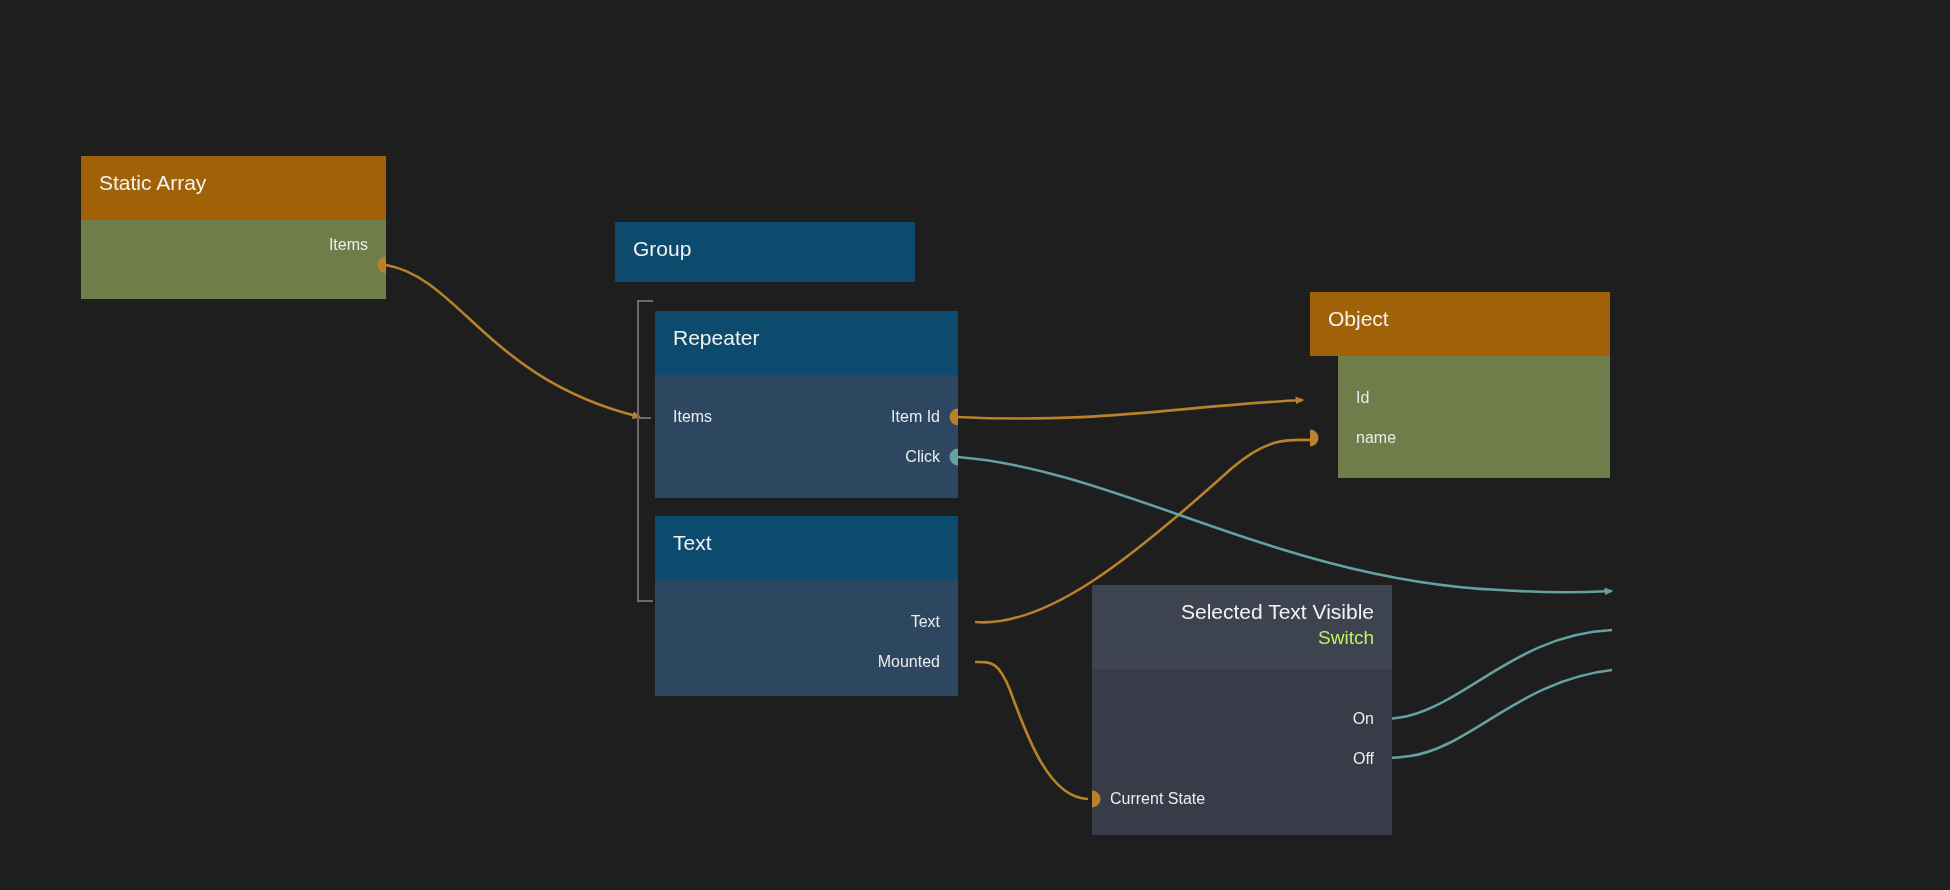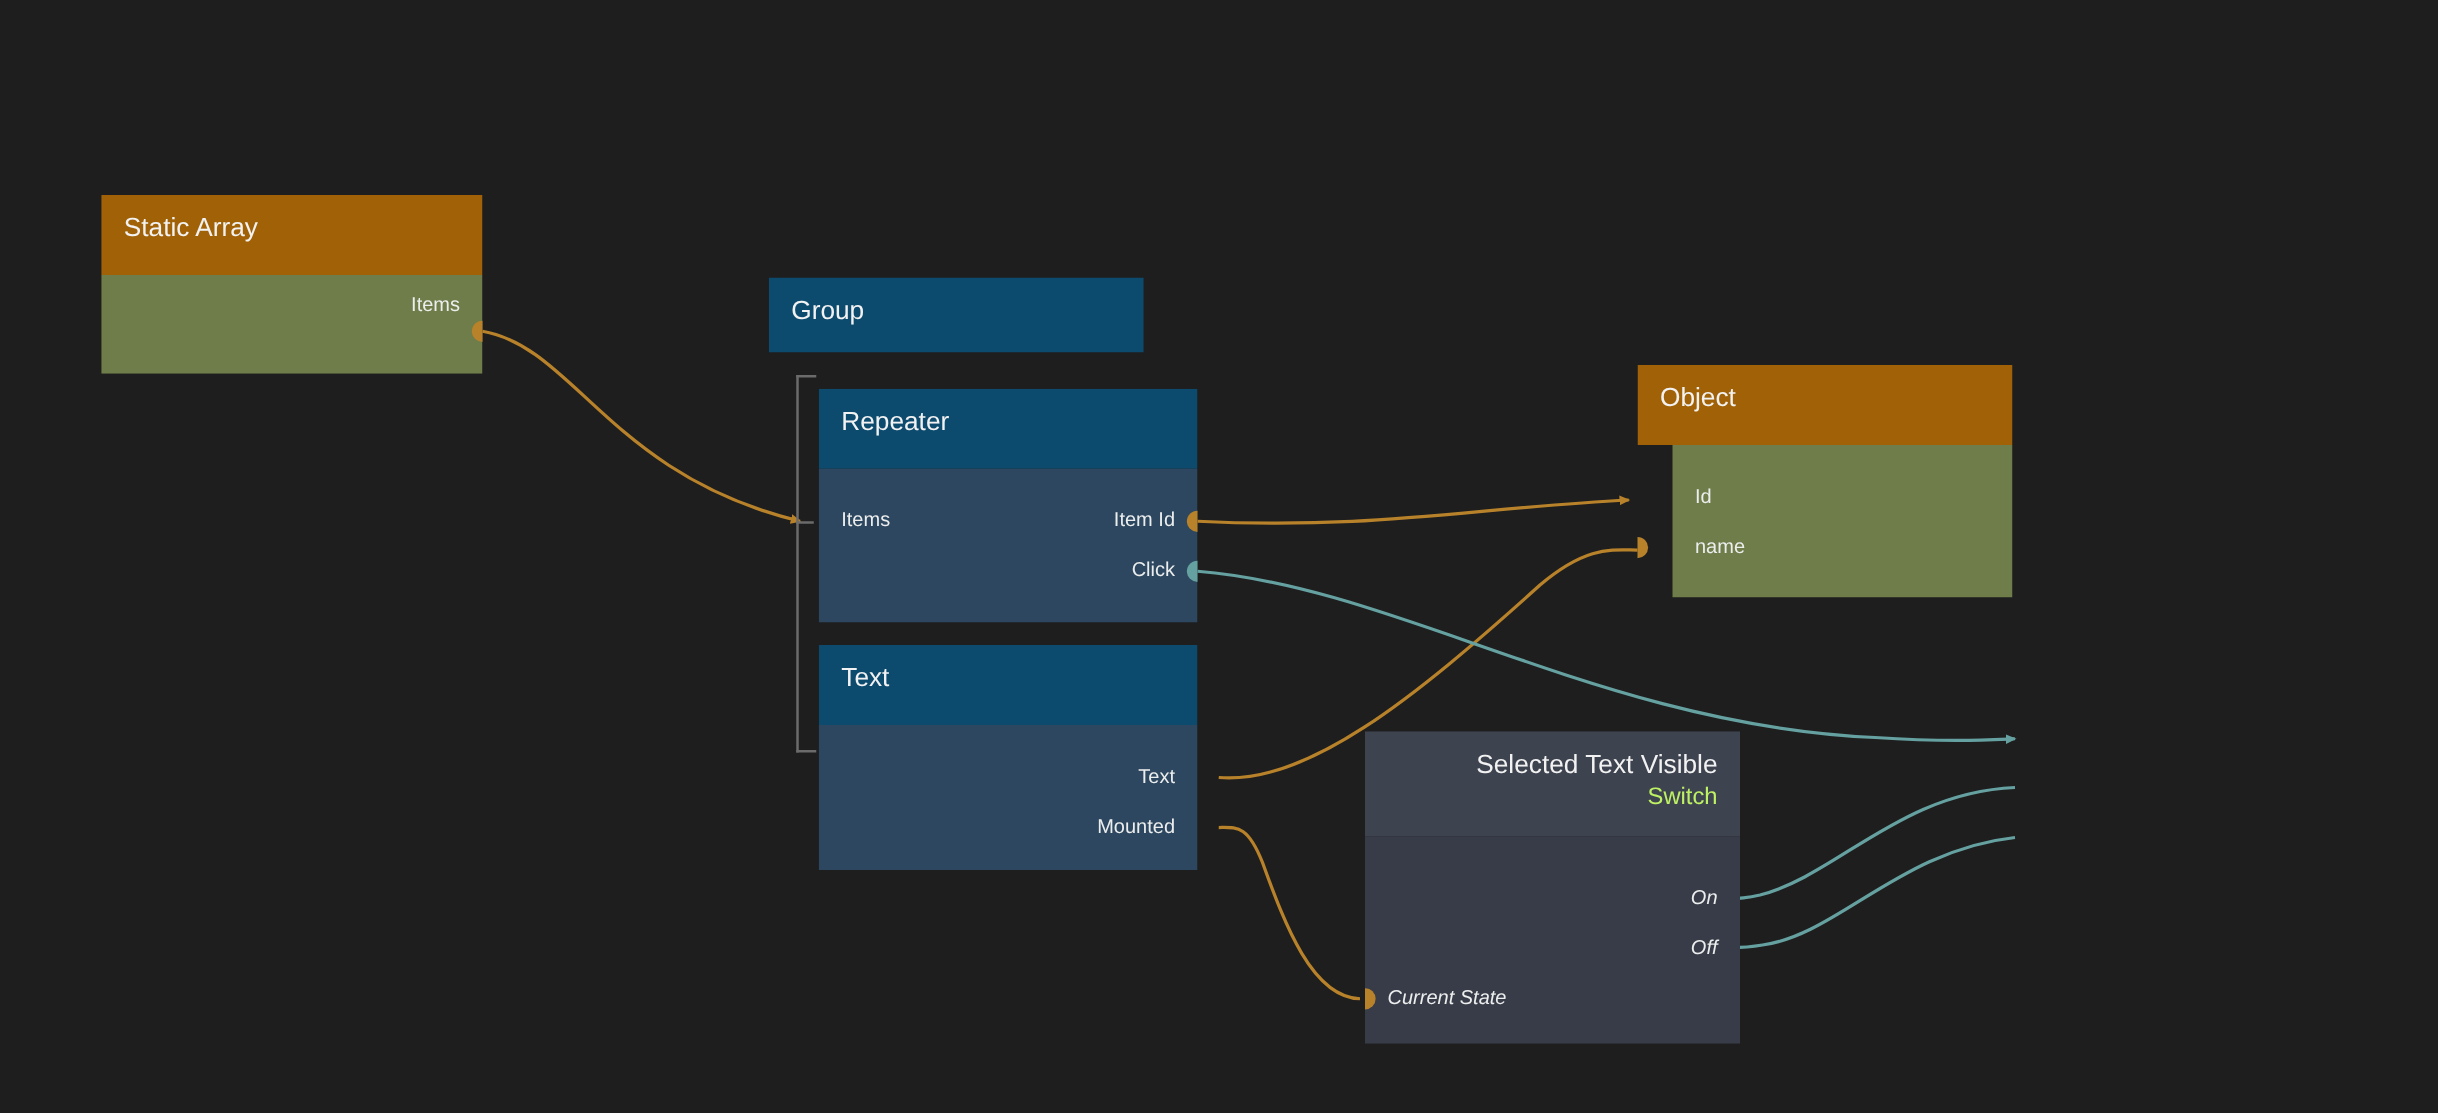--- a/index.html
+++ b/index.html
@@ -209,21 +209,21 @@
       <circle cx="0" cy="146" r="8.5" fill="#b8822b"></circle>
     </svg>
   </div>
 
 
   <div class="node n-gray" style="left:1092px; top:585px; width:300px; height:250px;text-align:right;">
     <div class="node-header" style="height:84px;">
       <div class="node-title">Selected Text Visible</div>
       <div class="node-subtitle">Switch</div>
     </div>
-    <div class="node-body" style="height:166px;font-style:italic;">
+    <div class="node-body" style="height:166px;">
       <div class="port-row right" style="top:37px;">
         <span class="port-label">On</span>
       </div>
       <div class="port-row right" style="top:77px;">
         <span class="port-label">Off</span>
       </div>
       <div class="port-row left" style="top:117px;">
         <span class="port-label">Current State</span>
       </div>
     </div>

